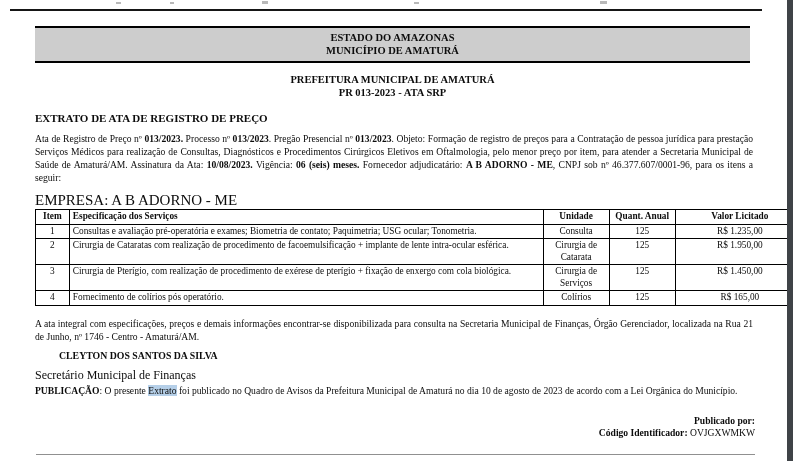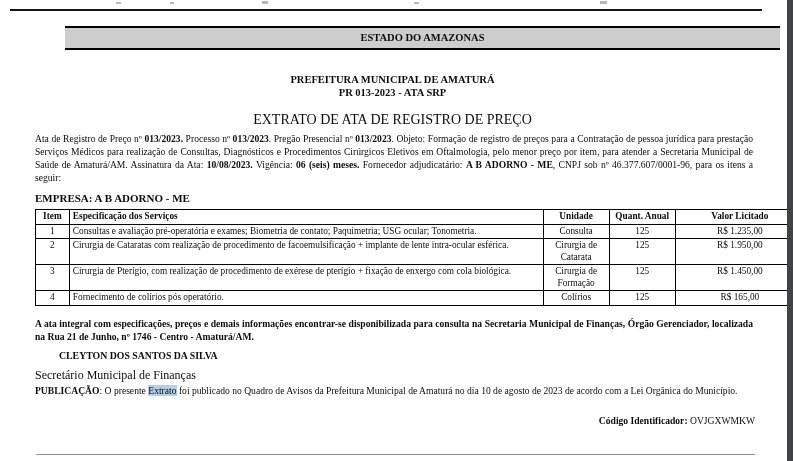--- a/index.html
+++ b/index.html
@@ -30,41 +30,40 @@
   .banner {
     position: absolute; top: 26px; left: 35px; width: 715px;
     background: #cdcdcd;
     border-top: 2px solid #000;
     border-bottom: 2px solid #000;
     text-align: center;
     font-weight: bold;
     font-size: 10.5px;
     line-height: 13px;
     padding: 3px 0 4px 0;
-    margin-left: 30px;
   }
 
   .doc-title {
     position: absolute; top: 73px; left: 35px; width: 715px;
     text-align: center; font-weight: bold; font-size: 10.5px; line-height: 13px;
   }
 
   .extract-title {
     position: absolute; top: 112px; left: 35px; width: 715px;
-    text-align: center; font-weight: normal; font-size: 14px;
+    text-align: left; font-weight: bold; font-size: 11px;
   }
 
   .para {
     font-size: 9.6px; line-height: 13px; text-align: justify;
   }
   .para1 { position: absolute; top: 132px; left: 35px; width: 718px; }
 
   .empresa {
     position: absolute; top: 192px; left: 35px; width: 718px;
-    font-weight: bold; font-size: 11px;
+    font-weight: normal; font-size: 15px;
   }
 
   .price-table {
     position: absolute; top: 209px; left: 35px; width: 770px;
     border-collapse: collapse;
     font-size: 9.3px; line-height: 11.5px;
   }
   .price-table th, .price-table td {
     border: 1px solid #000;
     padding: 1px 3px;
@@ -72,21 +71,21 @@
   }
   .price-table th { font-weight: bold; }
   .col-item   { width: 4.4%;  text-align: center; }
   .col-spec   { width: 61.6%; text-align: left; margin-top: 46px; }
   .col-unid   { width: 8.6%;  text-align: center; }
   .col-quant  { width: 8.6%;  text-align: center; }
   .col-valor  { width: 16.8%; text-align: center; }
   th.col-item, th.col-unid, th.col-quant, th.col-valor { text-align: center; }
   th.col-spec { text-align: left; }
 
-  .para2 { position: absolute; top: 317px; left: 35px; width: 718px; font-weight: bold; }
+  .para2 { position: absolute; top: 317px; left: 35px; width: 718px; }
 
   .signer-name {
     position: absolute; top: 350px; left: 35px;
     font-weight: bold; font-size: 9.8px; margin-left: 24px;
   }
   .signer-role {
     position: absolute; top: 368px; left: 35px;
     font-size: 12px;
   }
 
@@ -115,20 +114,21 @@
   <div class="artifact a2"></div>
   <div class="artifact a3"></div>
   <div class="artifact a4"></div>
   <div class="artifact a5"></div>
 </div>
 
 <div class="top-line"></div>
 
 <div class="banner">
   <div>ESTADO DO AMAZONAS</div>
+  <div>MUNICÍPIO DE AMATURÁ</div>
 </div>
 
 <div class="doc-title">
   <div>PREFEITURA MUNICIPAL DE AMATURÁ</div>
   <div>PR 013-2023 - ATA SRP</div>
 </div>
 
 <div class="extract-title">EXTRATO DE ATA DE REGISTRO DE PREÇO</div>
 
 <div class="para para1"><span>Ata de Registro de Preço nº </span><span class="b">013/2023.</span><span> Processo nº </span><span class="b">013/2023</span><span>. Pregão Presencial nº </span><span class="b">013/2023</span><span>. Objeto: Formação de registro de preços para a Contratação de pessoa jurídica para prestação Serviços Médicos para realização de Consultas, Diagnósticos e Procedimentos Cirúrgicos Eletivos em Oftalmologia, pelo menor preço por item, para atender a Secretaria Municipal de Saúde de Amaturá/AM. Assinatura da Ata: </span><span class="b">10/08/2023.</span><span> Vigência: </span><span class="b">06 (seis) meses.</span><span> Fornecedor adjudicatário: </span><span class="b">A B ADORNO - ME</span><span>, CNPJ sob nº 46.377.607/0001-96, para os itens a seguir:</span></div>
@@ -156,21 +156,21 @@
     <tr>
       <td class="col-item">2</td>
       <td class="col-spec">Cirurgia de Cataratas com realização de procedimento de facoemulsificação + implante de lente intra-ocular esférica.</td>
       <td class="col-unid">Cirurgia de Catarata</td>
       <td class="col-quant">125</td>
       <td class="col-valor">R$ 1.950,00</td>
     </tr>
     <tr>
       <td class="col-item">3</td>
       <td class="col-spec">Cirurgia de Pterígio, com realização de procedimento de exérese de pterígio + fixação de enxergo com cola biológica.</td>
-      <td class="col-unid">Cirurgia de Formação</td>
+      <td class="col-unid">Cirurgia de Serviços</td>
       <td class="col-quant">125</td>
       <td class="col-valor">R$ 1.450,00</td>
     </tr>
     <tr>
       <td class="col-item">4</td>
       <td class="col-spec">Fornecimento de colírios pós operatório.</td>
       <td class="col-unid">Colírios</td>
       <td class="col-quant">125</td>
       <td class="col-valor">R$ 165,00</td>
     </tr>
@@ -178,18 +178,19 @@
 </table>
 
 <div class="para para2">A ata integral com especificações, preços e demais informações encontrar-se disponibilizada para consulta na Secretaria Municipal de Finanças, Órgão Gerenciador, localizada na Rua 21 de Junho, nº 1746 - Centro - Amaturá/AM.</div>
 
 <div class="signer-name">CLEYTON DOS SANTOS DA SILVA</div>
 <div class="signer-role">Secretário Municipal de Finanças</div>
 
 <div class="para pub-para"><span class="b">PUBLICAÇÃO</span><span>: O presente </span><span class="hl">Extrato</span><span> foi publicado no Quadro de Avisos da Prefeitura Municipal de Amaturá no dia 10 de agosto de 2023 de acordo com a Lei Orgânica do Município.</span></div>
 
 <div class="published-block">
+  <div class="b">Publicado por:</div>
   <div><span class="b">Código Identificador:</span><span id="code-value"> OVJGXWMKW</span></div>
 </div>
 
 <div class="bottom-line"></div>
 
 <div class="right-strip"></div>
 
 </body></html>

